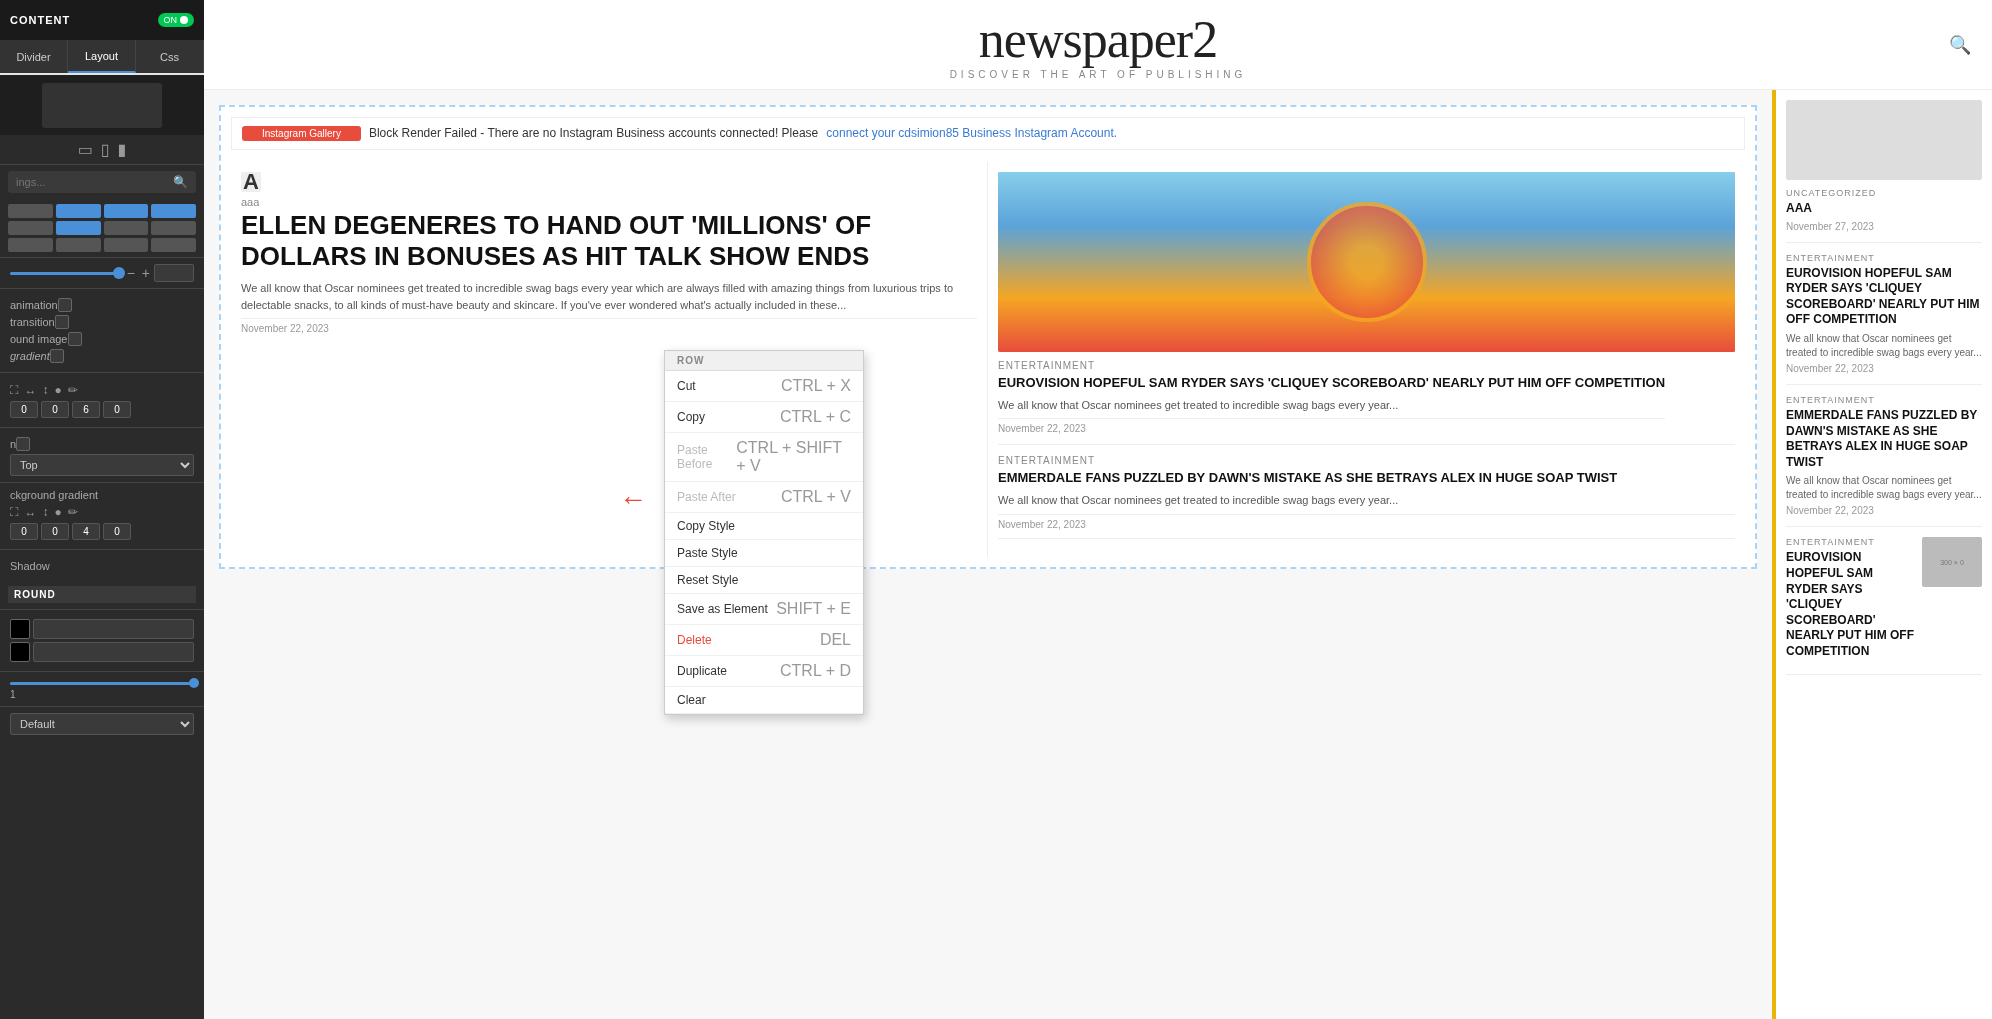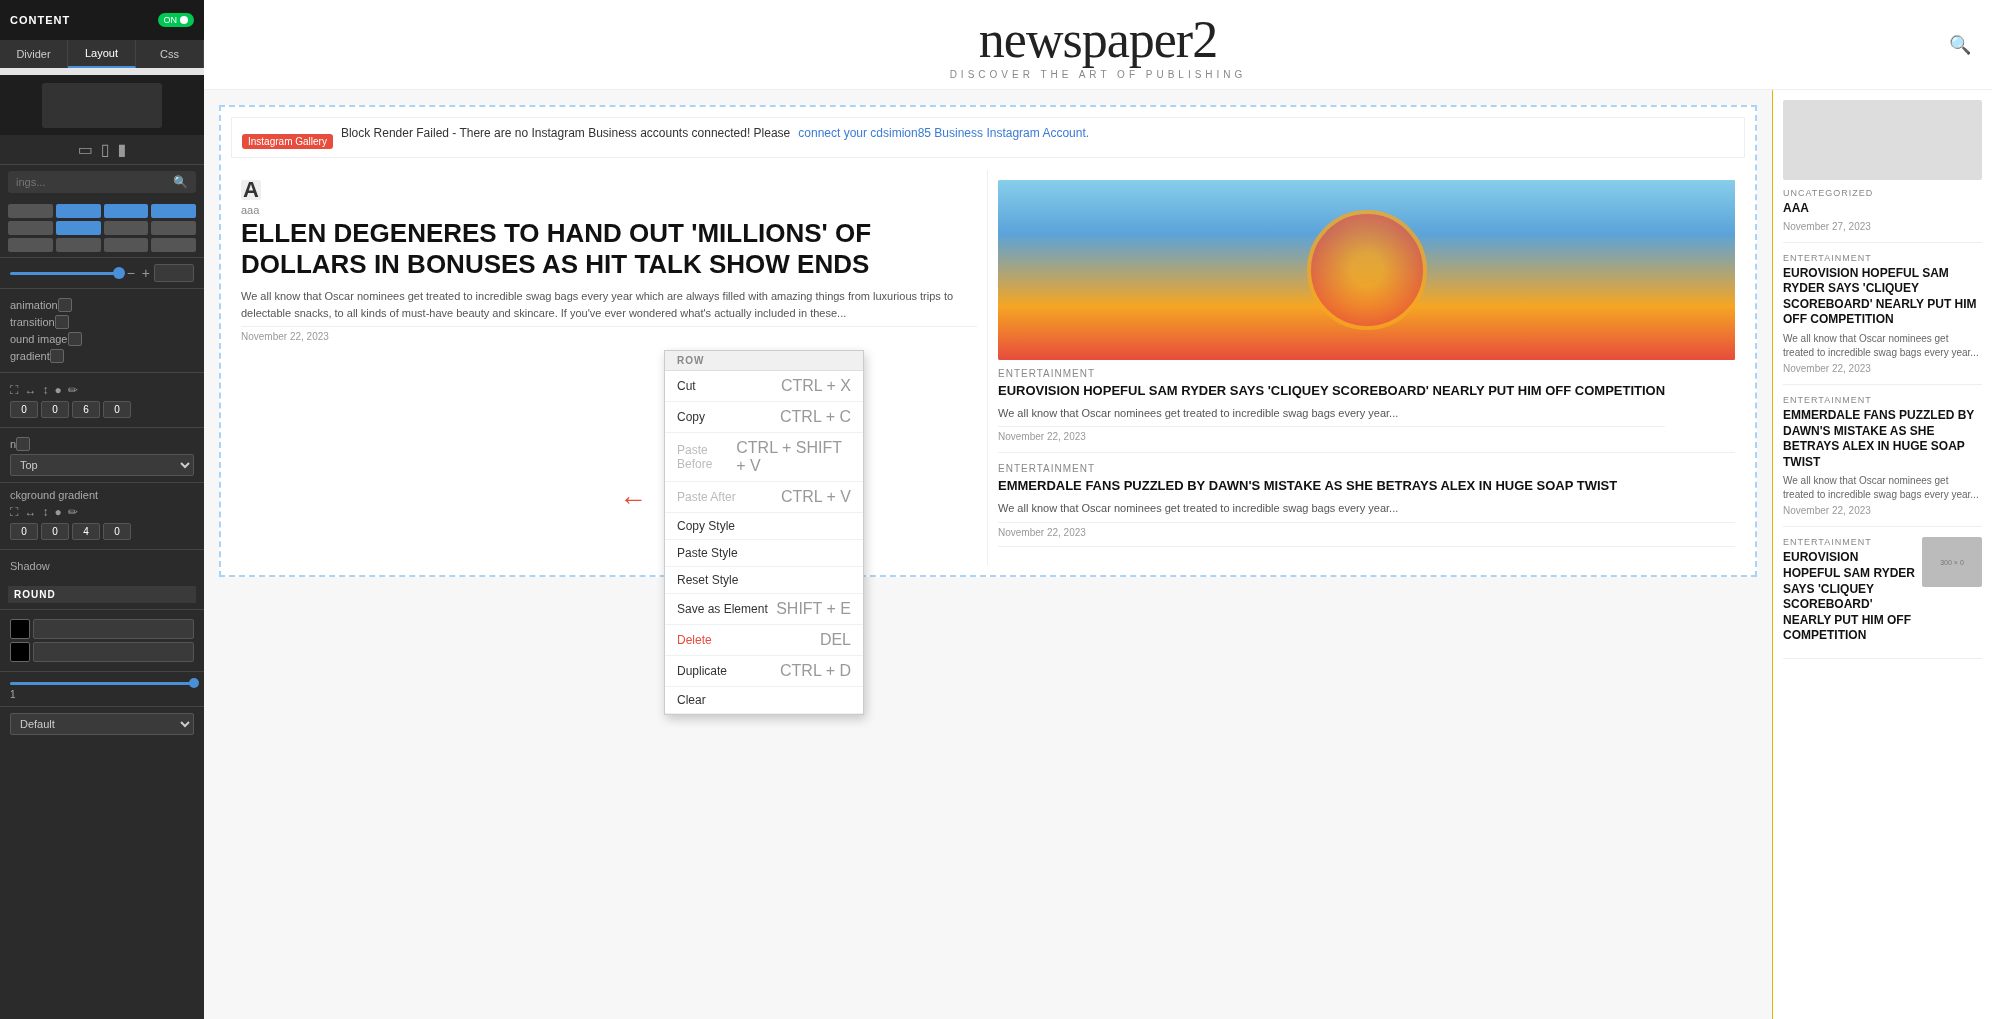--- a/index.html
+++ b/index.html
@@ -39,21 +39,21 @@
       gap: 3px;
     }
     .toggle-dot {
       width: 8px; height: 8px;
       background: #fff;
       border-radius: 50%;
     }
     .sidebar-tabs {
       display: flex;
       background: #333;
-      border-bottom: 7px solid #e5e5e5;
+      border-bottom: 2px solid #e5e5e5;
       height: 35px;
     }
     .sidebar-tab {
       flex: 1;
       display: flex;
       align-items: center;
       justify-content: center;
       color: #ccc;
       font-size: 11px;
       cursor: pointer;
@@ -305,24 +305,23 @@
       color: #333;
       display: flex;
       align-items: flex-start;
       gap: 8px;
       flex-wrap: wrap;
     }
     .insta-badge {
       background: #e74c3c;
       color: #fff;
       font-size: 10px;
-      padding: 2px 6px;
+      padding: 2px 20px;
       border-radius: 3px;
       white-space: nowrap;
-      margin-top: 8px;
     }
     .insta-link { color: #3a7bd5; }
     .context-menu {
       position: absolute;
       top: 260px;
       left: 460px;
       width: 200px;
       background: #fff;
       border: 1px solid #ccc;
       box-shadow: 2px 4px 10px rgba(0,0,0,0.2);
@@ -451,21 +450,21 @@
     .news-right-item {
       border-bottom: 1px solid #eee;
       padding-bottom: 8px;
       margin-bottom: 8px;
     }
 
     
     .right-sidebar {
       width: 220px;
       background: #fff;
-      border-left: 1px solid #eab308;
+      border-left: 4px solid #eab308;
       padding: 10px;
       overflow-y: auto;
     }
     .rs-article {
       border-bottom: 1px solid #eee;
       padding-bottom: 10px;
       margin-bottom: 10px;
     }
     .rs-category {
       font-size: 9px;
@@ -589,21 +588,21 @@
     </div>
     <div class="sidebar-checkbox-row">
       <span style="color:#aaa; font-size:11px;">transition</span>
       <div class="checkbox-sm"></div>
     </div>
     <div class="sidebar-checkbox-row">
       <span style="color:#aaa; font-size:11px;">ound image</span>
       <div class="checkbox-sm"></div>
     </div>
     <div class="sidebar-checkbox-row">
-      <span style="color:#aaa; font-size:11px;">gradient</span>
+      <span style="color:#aaa; font-size:11px;font-style:italic;">gradient</span>
       <div class="checkbox-sm"></div>
     </div>
   </div>
 
   <div class="sidebar-section">
     <div class="sidebar-icon-row">
       <span class="icon-btn">⛶</span>
       <span class="icon-btn">↔</span>
       <span class="icon-btn">↕</span>
       <span class="icon-btn">●</span>

